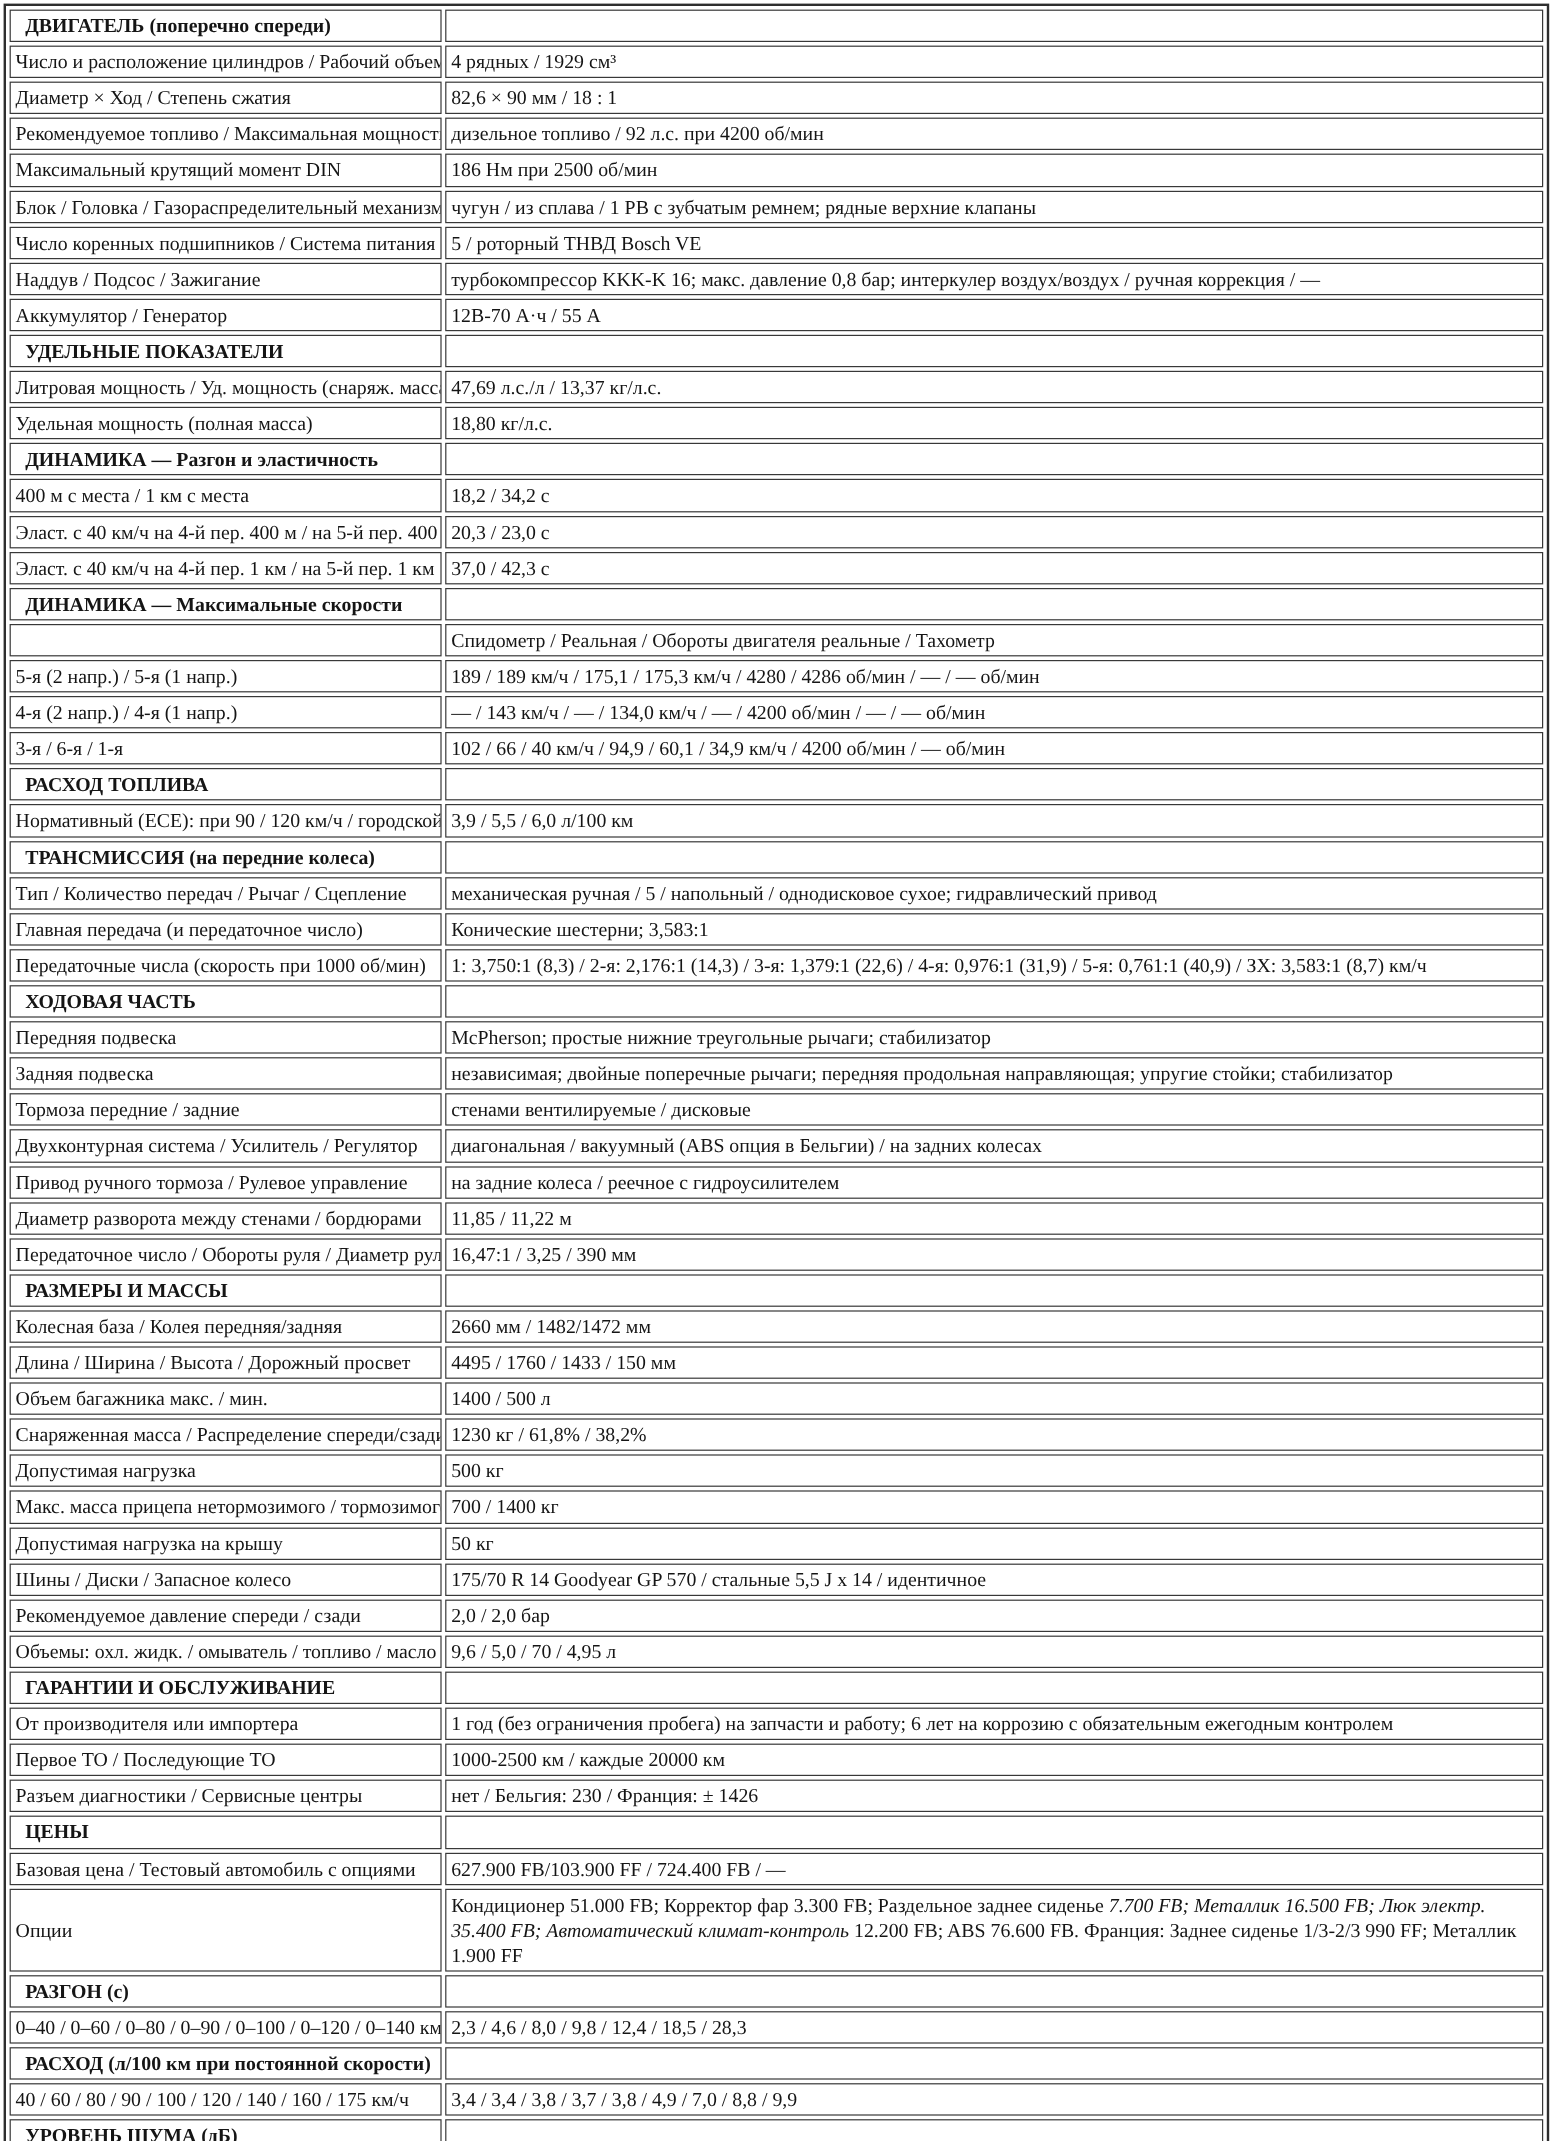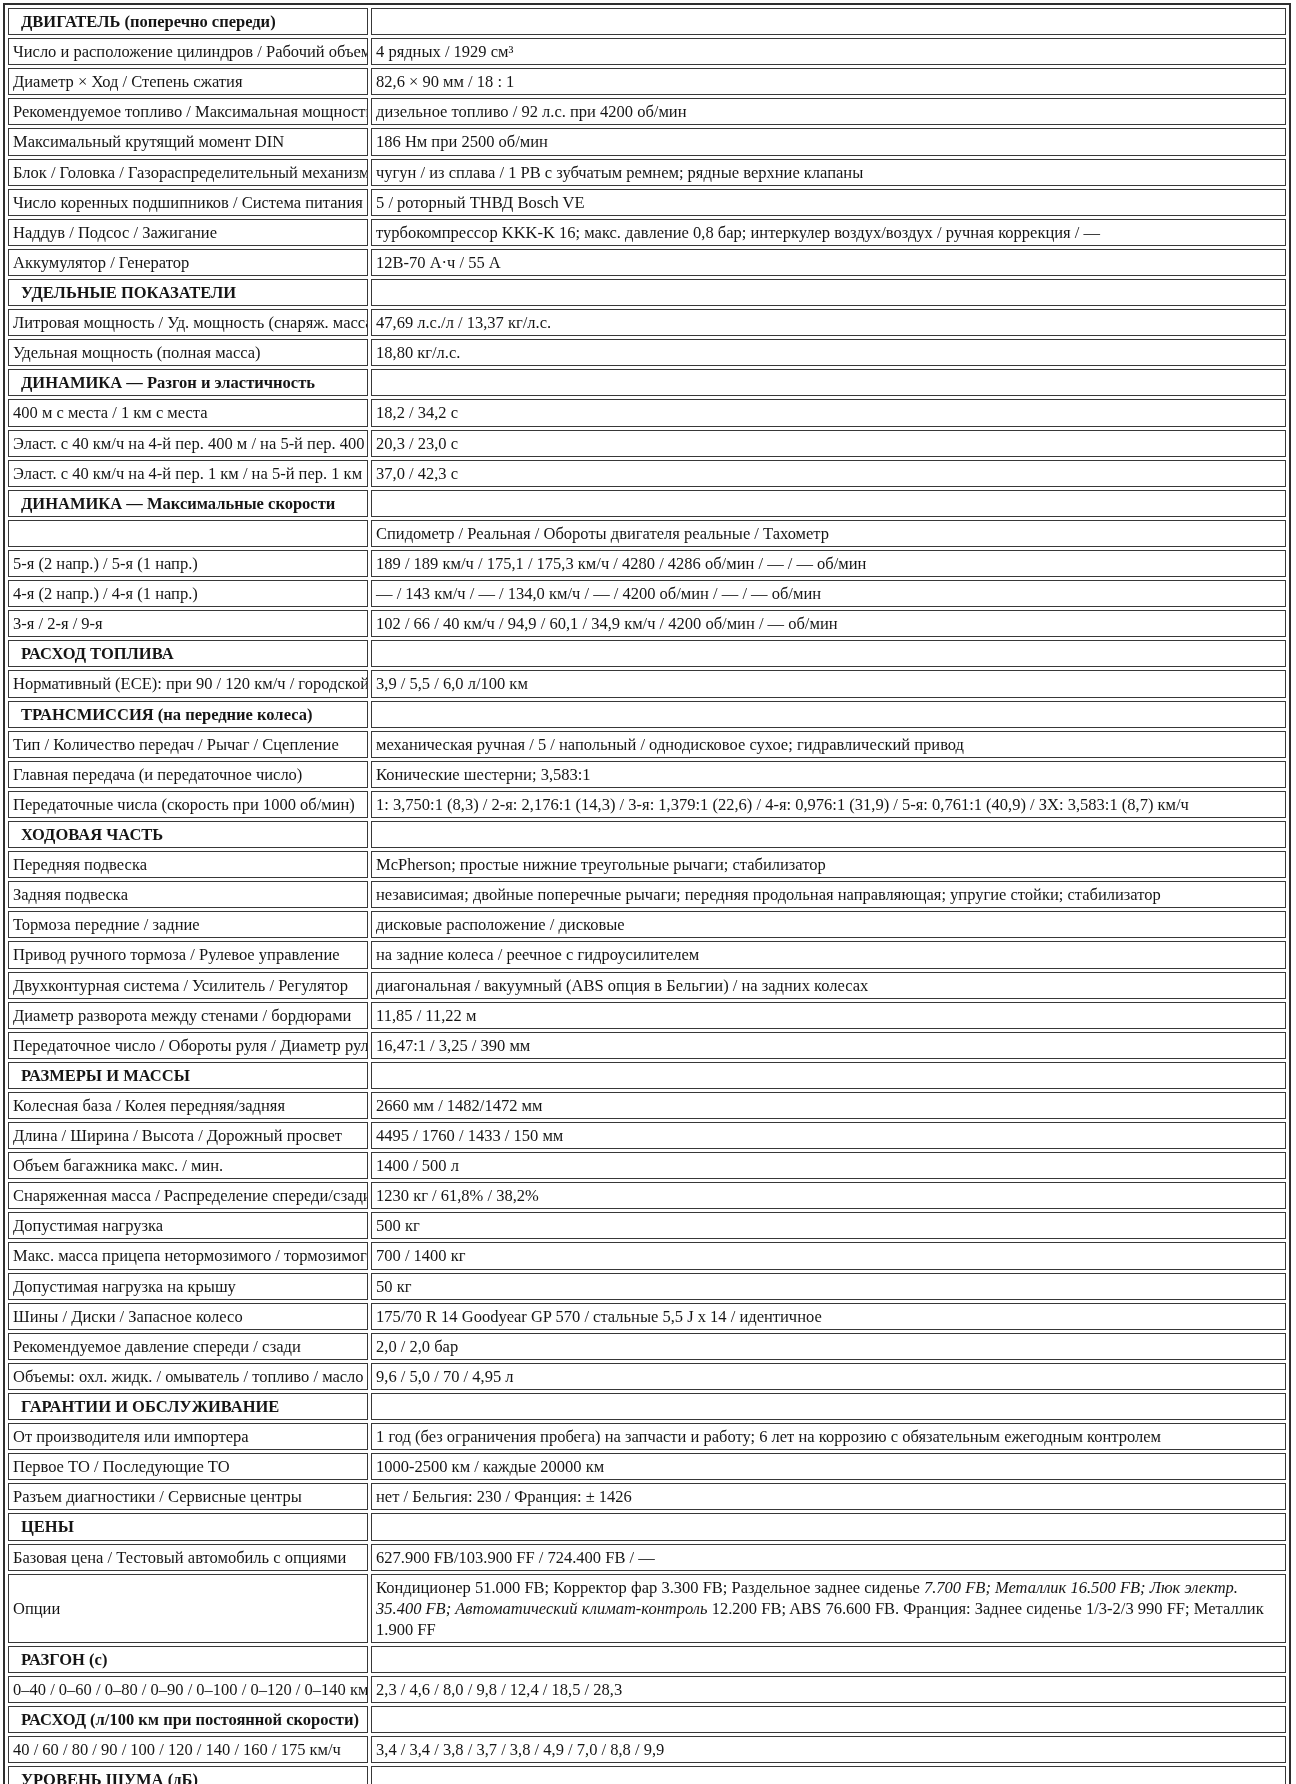--- a/index.html
+++ b/index.html
@@ -127,21 +127,21 @@
         </tr>
         <tr>
           <td class="label">5-я (2 напр.) / 5-я (1 напр.)</td>
           <td class="value">189 / 189 км/ч / 175,1 / 175,3 км/ч / 4280 / 4286 об/мин / — / — об/мин</td>
         </tr>
         <tr>
           <td class="label">4-я (2 напр.) / 4-я (1 напр.)</td>
           <td class="value">— / 143 км/ч / — / 134,0 км/ч / — / 4200 об/мин / — / — об/мин</td>
         </tr>
         <tr>
-          <td class="label">3-я / 2-я / 9-я</td>
+          <td class="label">3-я / 6-я / 1-я</td>
           <td class="value">102 / 66 / 40 км/ч / 94,9 / 60,1 / 34,9 км/ч / 4200 об/мин / — об/мин</td>
         </tr>
         <tr>
           <td class="label section">РАСХОД ТОПЛИВА</td>
           <td class="value"></td>
         </tr>
         <tr>
           <td class="label">Нормативный (ЕСЕ): при 90 / 120 км/ч / городской</td>
           <td class="value">3,9 / 5,5 / 6,0 л/100 км</td>
         </tr>
@@ -168,29 +168,29 @@
         <tr>
           <td class="label">Передняя подвеска</td>
           <td class="value">McPherson; простые нижние треугольные рычаги; стабилизатор</td>
         </tr>
         <tr>
           <td class="label">Задняя подвеска</td>
           <td class="value">независимая; двойные поперечные рычаги; передняя продольная направляющая; упругие стойки; стабилизатор</td>
         </tr>
         <tr>
           <td class="label">Тормоза передние / задние</td>
-          <td class="value">дисковые расположение / дисковые</td>
+          <td class="value">стенами вентилируемые / дисковые</td>
+        </tr>
+        <tr>
+          <td class="label">Двухконтурная система / Усилитель / Регулятор</td>
+          <td class="value">диагональная / вакуумный (ABS опция в Бельгии) / на задних колесах</td>
         </tr>
         <tr>
           <td class="label">Привод ручного тормоза / Рулевое управление</td>
           <td class="value">на задние колеса / реечное с гидроусилителем</td>
-        </tr>
-        <tr>
-          <td class="label">Двухконтурная система / Усилитель / Регулятор</td>
-          <td class="value">диагональная / вакуумный (ABS опция в Бельгии) / на задних колесах</td>
         </tr>
         <tr>
           <td class="label">Диаметр разворота между стенами / бордюрами</td>
           <td class="value">11,85 / 11,22 м</td>
         </tr>
         <tr>
           <td class="label">Передаточное число / Обороты руля / Диаметр руля</td>
           <td class="value">16,47:1 / 3,25 / 390 мм</td>
         </tr>
         <tr>

